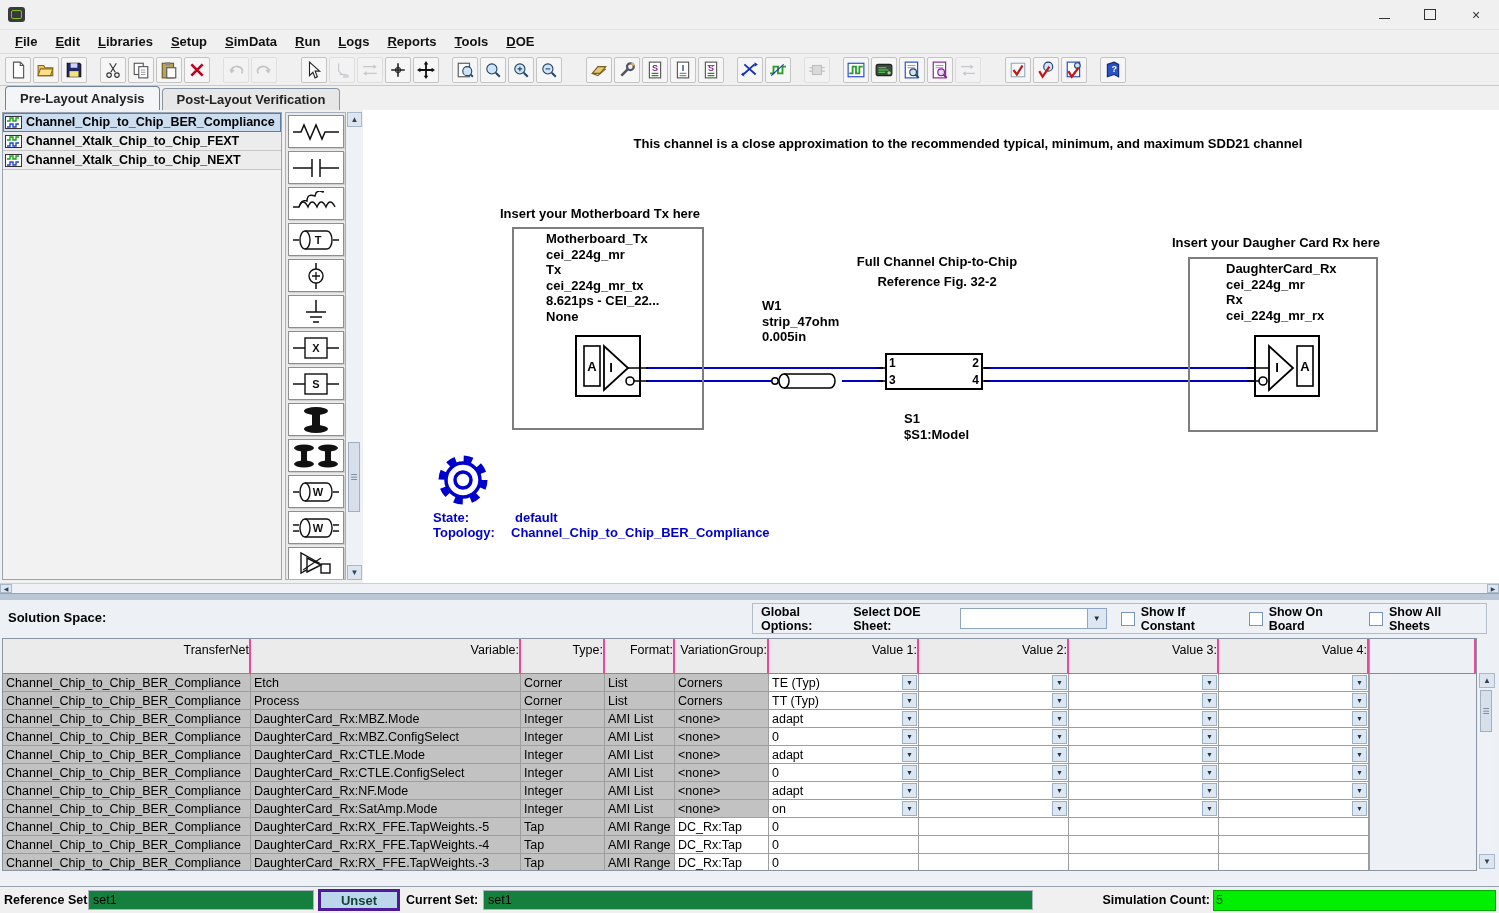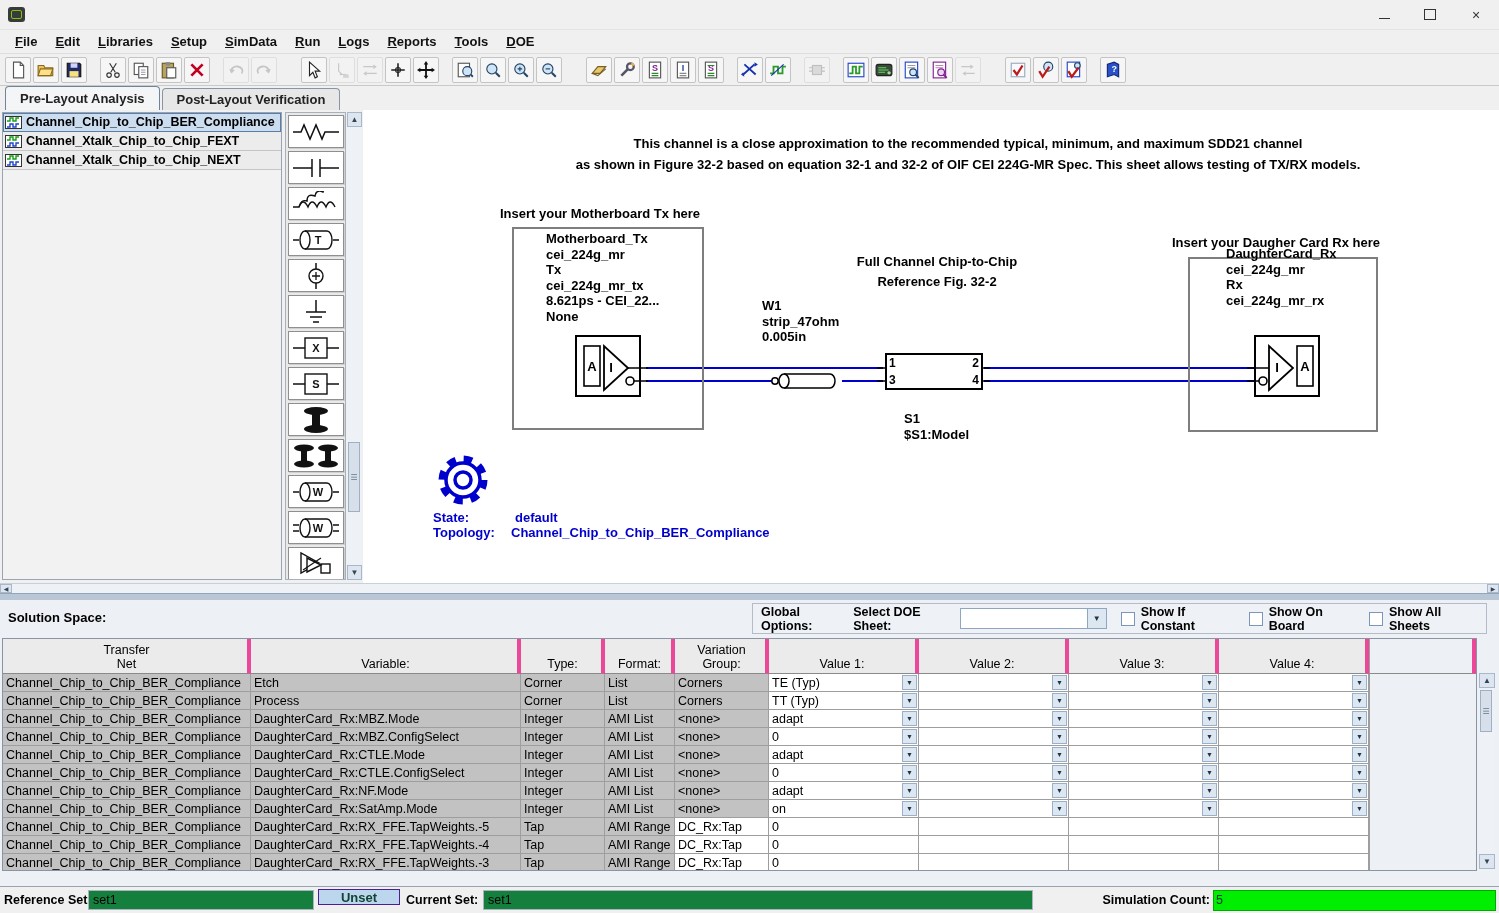--- a/index.html
+++ b/index.html
@@ -65,22 +65,22 @@
   .group{position:absolute;top:3px;height:31px;border:1px solid #b3bcc8;box-sizing:border-box;display:flex;align-items:center;
          padding:0 8px;gap:6px;font-weight:bold;font-size:12.5px;background:#eef1f5}
   .cb{width:14px;height:14px;background:#fff;border:1px solid #7a96b8;box-sizing:border-box;flex:0 0 auto}
   .combo-h{display:flex;align-items:center;height:21px}
   .combo-h .field{width:128px;height:21px;background:#fff;border:1px solid #8fa6c0;box-sizing:border-box}
   .combo-h .btn{width:19px;height:21px;background:#dde7f2;border:1px solid #8fa6c0;border-left:none;box-sizing:border-box;
                 display:flex;align-items:center;justify-content:center;font-size:8px;color:#234}
   .sstable{position:absolute;left:2px;top:38px;width:1475px;height:233px;border:1px solid #8a94a2;box-sizing:border-box;
            background:#edf0f4;font-size:12.5px;overflow:hidden}
   .thead{display:flex;height:35px}
-  .thead .cell{background:#ebebeb;display:flex;flex-direction:column;justify-content:flex-end;align-items:center;
-               padding-bottom:2px;box-sizing:border-box;border-right:4px solid #ec4899;border-bottom:1px solid #8a8a8a}
+  .thead .cell{background:#ebebeb;display:flex;flex-direction:row;justify-content:flex-end;align-items:center;
+               padding-bottom:12px;box-sizing:border-box;border-right:2px solid #ec4899;border-bottom:1px solid #8a8a8a}
   .trow{display:flex;height:18px}
   .cell{box-sizing:border-box;border-right:1px solid #9e9e9e;border-bottom:1px solid #9e9e9e;
         white-space:nowrap;overflow:hidden;display:flex;align-items:center;padding-left:3px}
   .c-net{width:248px;background:#c2c2c2}
   .c-var{width:270px;background:#c2c2c2}
   .c-typ{width:84px;background:#c2c2c2}
   .c-fmt{width:70px;background:#c2c2c2}
   .c-grp{width:94px;background:#c2c2c2}
   .c-val{width:150px;background:#c2c2c2;padding-left:0}
   .c-fill{flex:1;background:#edf1f6;border-right:none;border-bottom:none;border-left:1px solid #9e9e9e}
@@ -88,21 +88,21 @@
   .cell.white{background:#fff}
   .c-val.combo{background:#fff;display:flex;align-items:center}
   .cval{flex:1;padding-left:3px;overflow:hidden;white-space:nowrap}
   .ddbtn{width:15px;height:15px;margin-right:1px;background:#dde7f2;border:1px solid #9ab0c8;box-sizing:border-box;
          display:flex;align-items:center;justify-content:center;font-size:7px;color:#234;flex:0 0 auto}
   
   .statusbar{position:absolute;top:886px;left:0;width:1499px;height:27px;background:#f0f0f0;border-top:1px solid #9aa4b0;box-sizing:border-box}
   .sb-label{position:absolute;top:6px;font-weight:bold;font-size:12.5px}
   .sb-field{position:absolute;top:3px;height:20px;background:#15803d;border:1px solid #aab4c0;box-sizing:border-box;
             font-size:12.5px;padding:2px 0 0 4px}
-  .unset{position:absolute;left:318px;top:2px;width:82px;height:16px;background:#bcd6ee;border:1px solid #4c1d95;
+  .unset{position:absolute;left:318px;top:2px;width:82px;height:22px;background:#bcd6ee;border:3px solid #4c1d95;
          box-sizing:border-box;display:flex;align-items:center;justify-content:center;font-weight:bold;color:#143}
   .simcount{position:absolute;left:1213px;top:3px;width:283px;height:21px;background:#00ee00;border:1px solid #0a0;
             box-sizing:border-box;font-size:12.5px;padding:2px 0 0 2px;color:#134}
 </style>
 </head>
 <body>
 
 <div class="titlebar">
   <span class="appicon"></span>
   <div class="winbtns">
@@ -519,21 +519,20 @@
       </g>
       <g stroke="#000" stroke-width="1.5" fill="none">
         <path d="M514 258h8M514 271h8M619 258h8M619 271h8"></path>
         <circle cx="412" cy="271" r="3.2" fill="#fff"></circle>
         <path d="M421 264h46a5 7 0 0 1 0 14h-46" fill="#fff"></path>
         <ellipse cx="421" cy="271" rx="5" ry="7" fill="#fff"></ellipse>
       </g>
     </svg>
 
     <div class="sch" style="left:80px;top:26px;width:1050px;text-align:center">This channel is a close approximation to the recommended typical, minimum, and maximum SDD21 channel</div>
-    <div class="sch" style="left:80px;top:47px;width:1050px;text-align:center">as shown in Figure 32-2 based on equation 32-1 and 32-2 of OIF CEI 224G-MR Spec. This sheet allows testing of TX/RX models.</div>
 
     <div class="sch" style="left:137px;top:96px">Insert your Motherboard Tx here</div>
     <div class="schbox" style="left:149px;top:117px;width:192px;height:203px"></div>
     <div class="sch" style="left:183px;top:121px">Motherboard_Tx
 cei_224g_mr
 Tx
 cei_224g_mr_tx
 8.621ps - CEI_22...
 None</div>
     <svg width="80" height="80" viewBox="0 0 80 80" style="position:absolute;left:205px;top:214px">
@@ -557,21 +556,21 @@
       <span class="s1p" style="left:2px;top:1px">1</span>
       <span class="s1p" style="right:2px;top:1px">2</span>
       <span class="s1p" style="left:2px;bottom:1px">3</span>
       <span class="s1p" style="right:2px;bottom:1px">4</span>
     </div>
     <div class="sch" style="left:541px;top:301px">S1</div>
     <div class="sch" style="left:541px;top:317px">$S1:Model</div>
 
     <div class="sch" style="left:809px;top:125px">Insert your Daugher Card Rx here</div>
     <div class="schbox" style="left:825px;top:147px;width:190px;height:175px"></div>
-    <div class="sch" style="left:863px;top:136px">DaughterCard_Rx
+    <div class="sch" style="left:863px;top:151px">DaughterCard_Rx
 cei_224g_mr
 Rx
 cei_224g_mr_rx</div>
     <svg width="80" height="80" viewBox="0 0 80 80" style="position:absolute;left:884px;top:214px">
       <rect x="8" y="12" width="64" height="60" fill="#fff" stroke="#000" stroke-width="2"></rect>
       <path d="M0 44h22M0 57h12" stroke="#000" stroke-width="1.6"></path>
       <circle cx="16" cy="57" r="4" fill="#fff" stroke="#000" stroke-width="1.6"></circle>
       <path d="M22 22v44l24-22z" fill="none" stroke="#000" stroke-width="1.8"></path>
       <rect x="50" y="22" width="16" height="40" fill="none" stroke="#000" stroke-width="1.6"></rect>
       <text x="30" y="48" font-size="13" font-weight="bold" text-anchor="middle">I</text>

